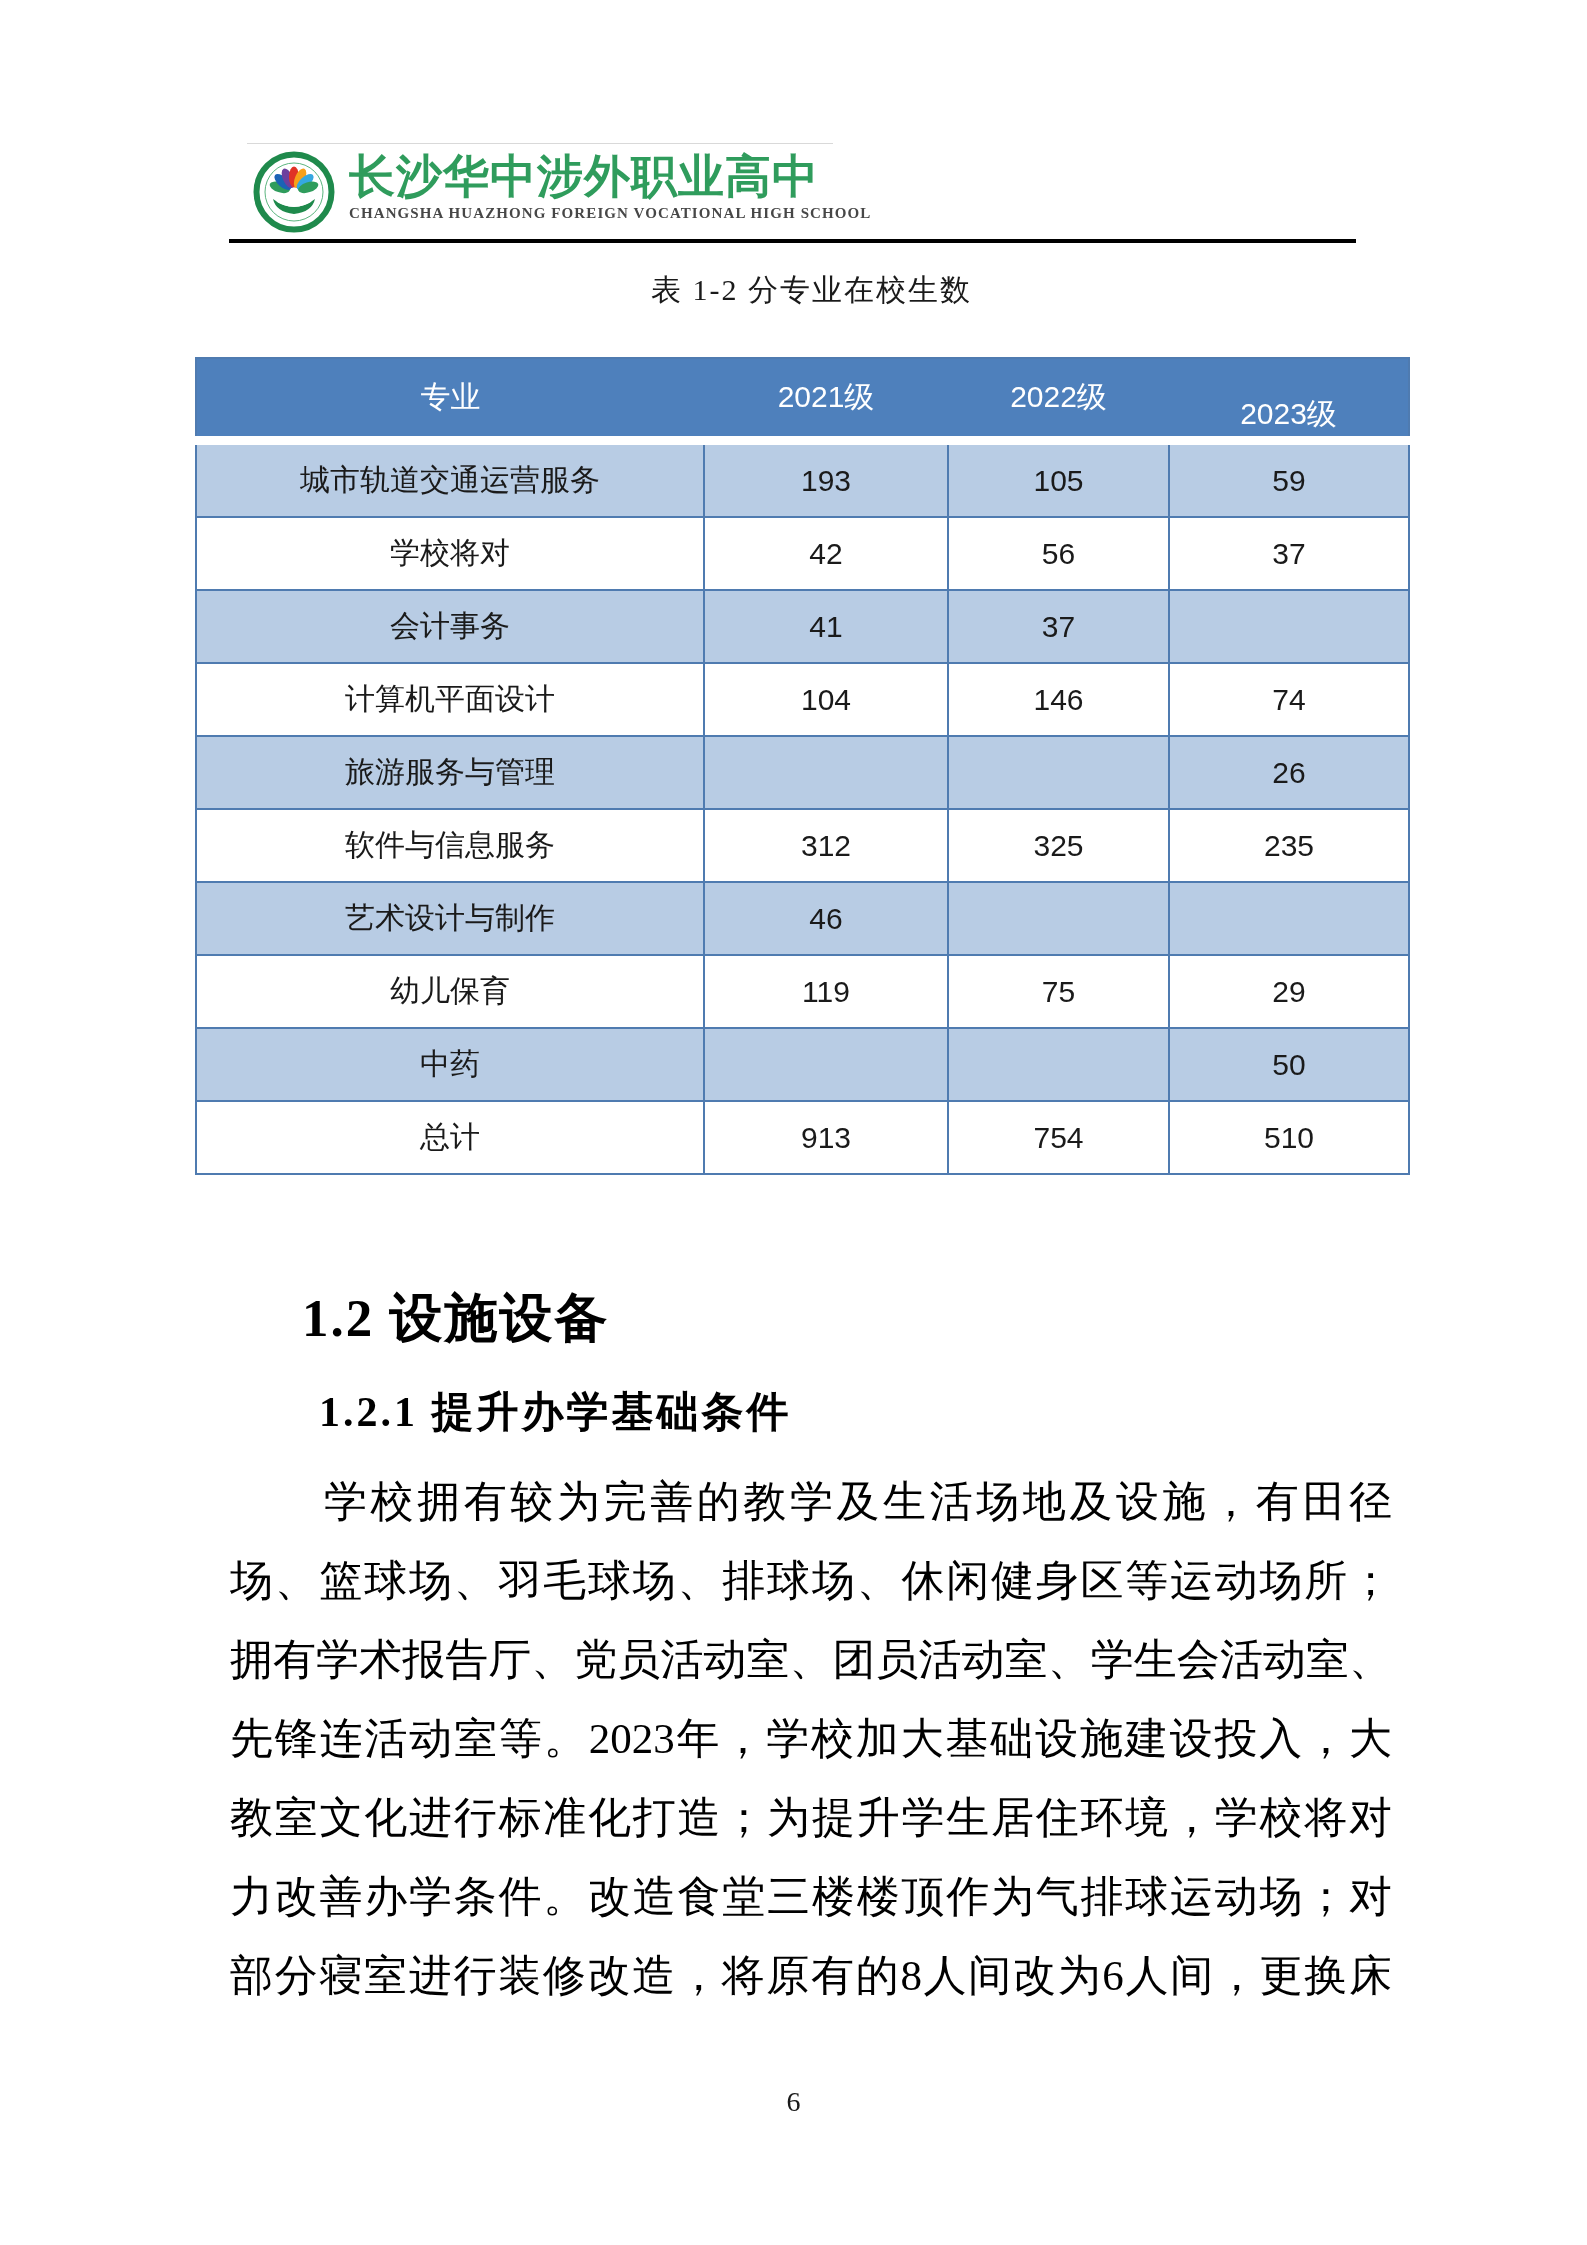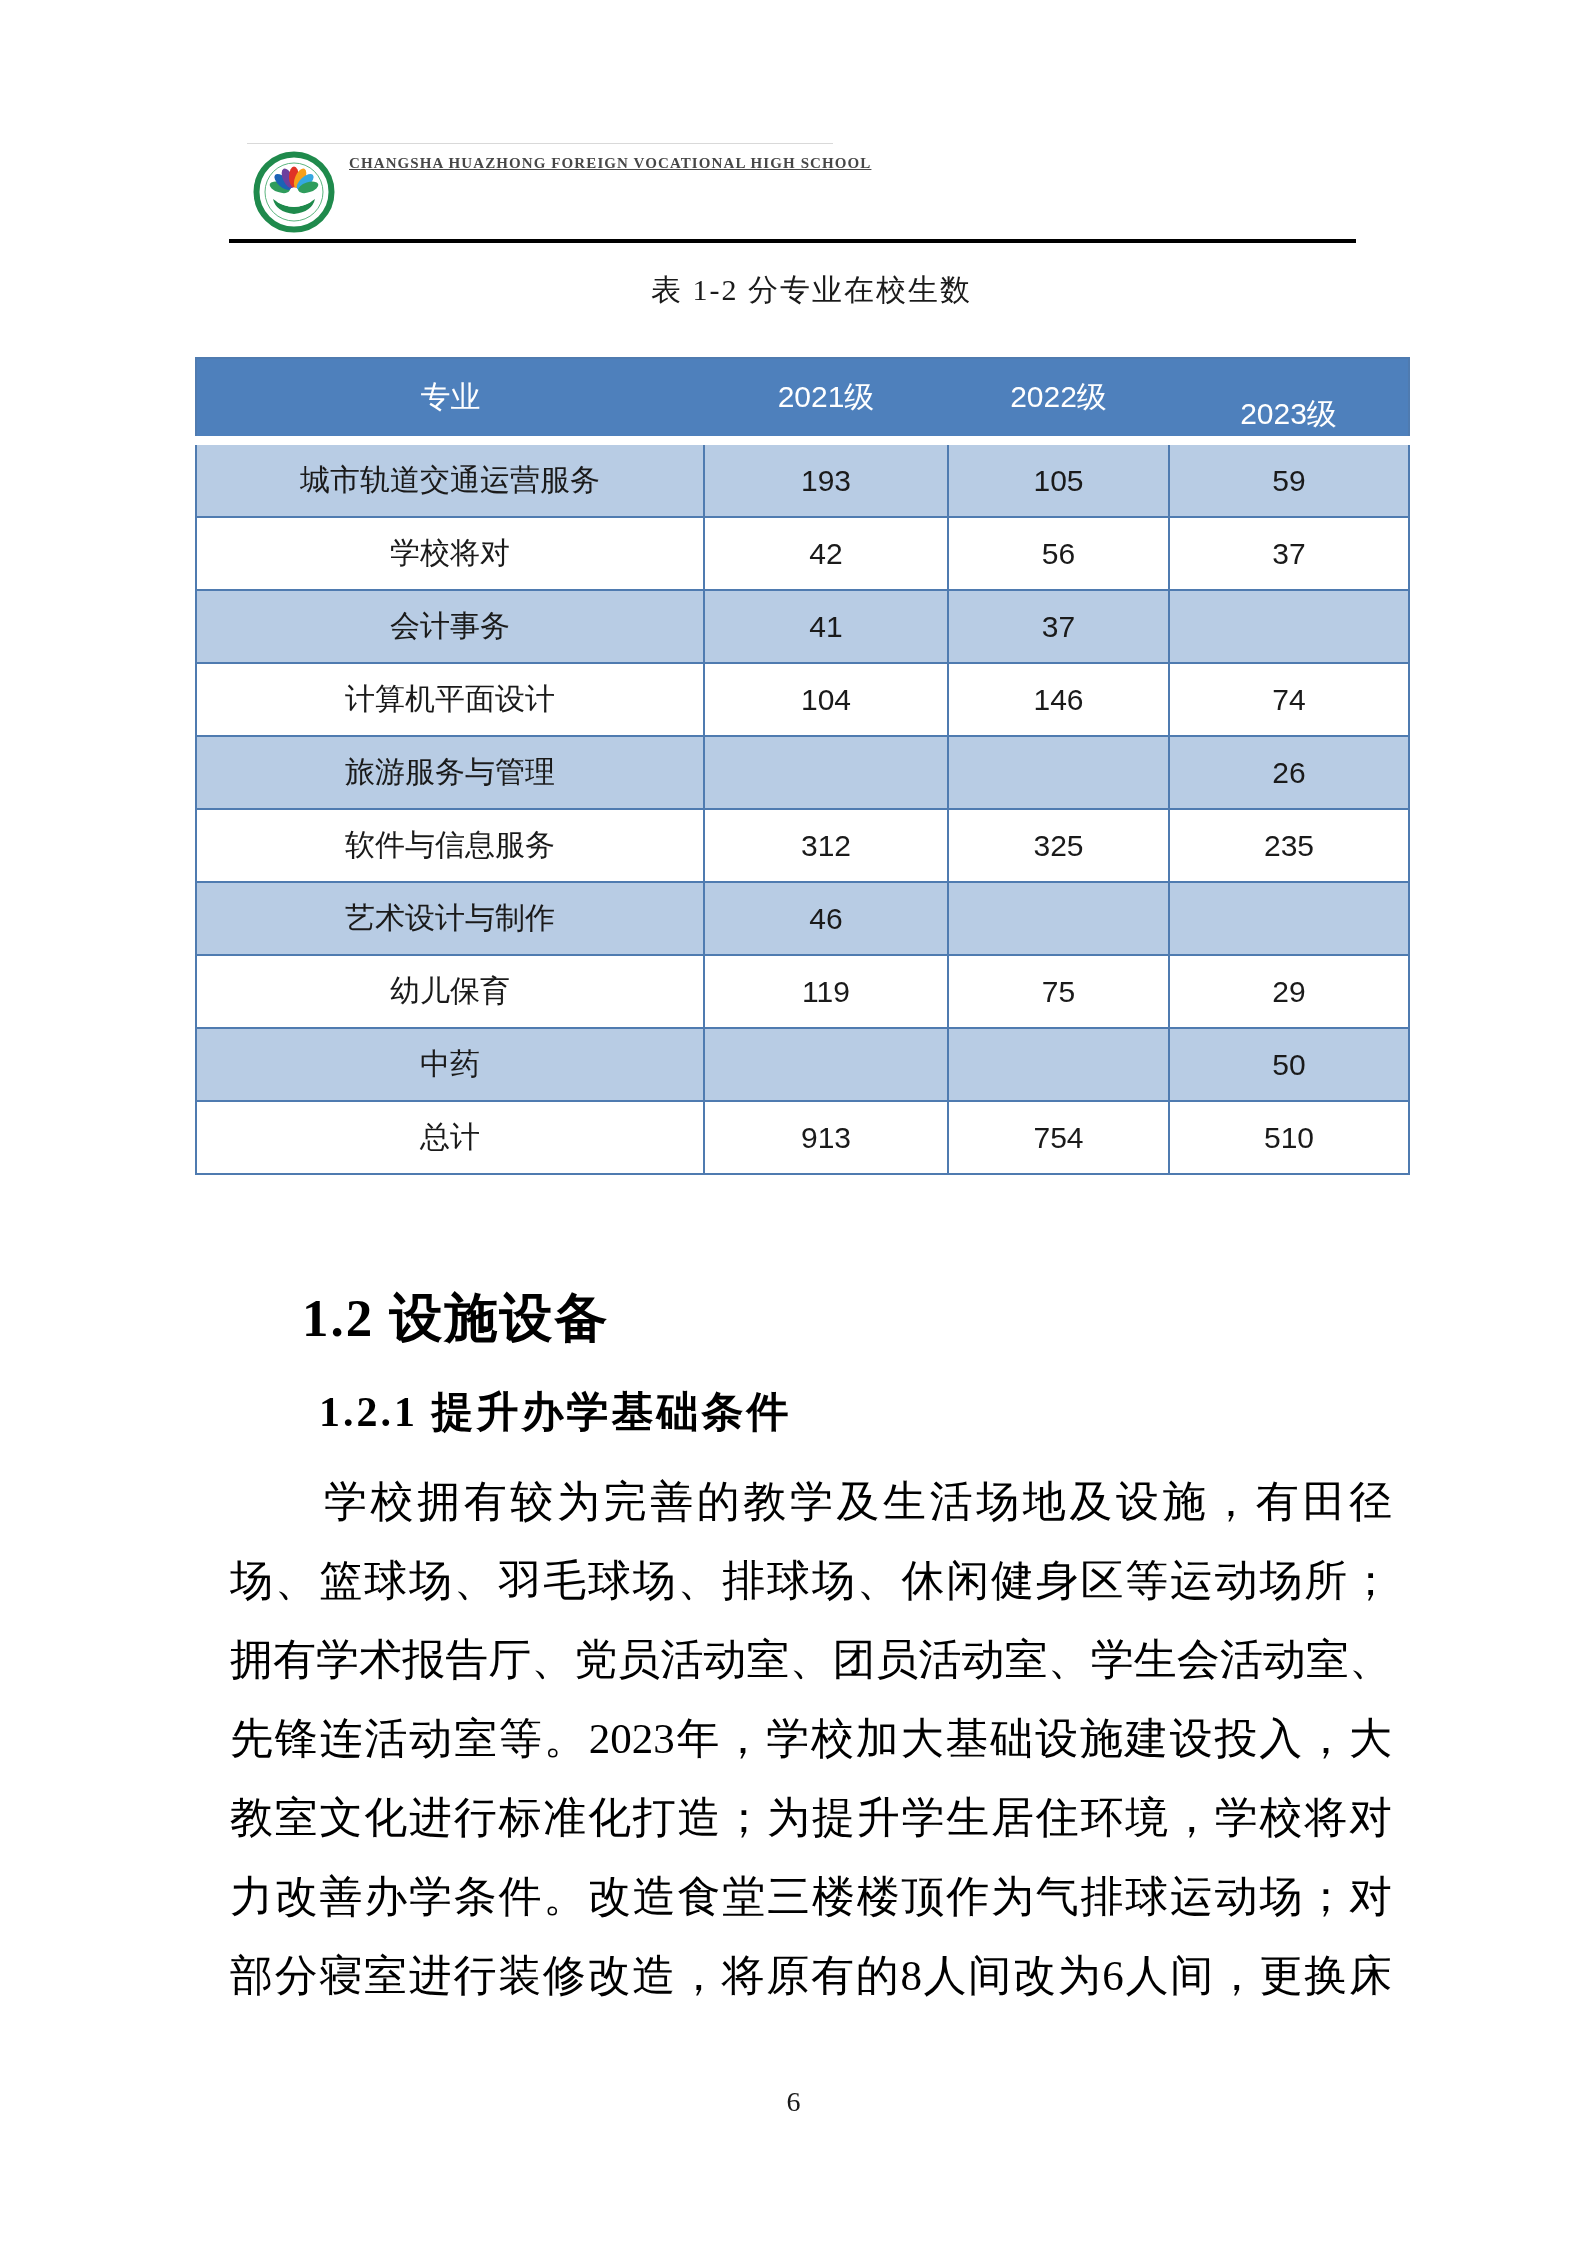--- a/index.html
+++ b/index.html
@@ -34,21 +34,20 @@
     white-space: nowrap;
   }
   .logo-en {
     margin-top: 3px;
     font-family: "Liberation Serif", "DejaVu Serif", serif;
     font-weight: 600;
     font-size: 15px;
     letter-spacing: 1.1px;
     color: #474747;
     white-space: nowrap;
-    text-decoration: underline;
   }
   .header-rule {
     position: absolute;
     left: 229px; top: 239px;
     width: 1127px; height: 4px;
     background: #000;
   }
 
   
   .table-caption {
@@ -158,20 +157,21 @@
         <ellipse cx="0" cy="-15" rx="5" ry="10.5" fill="#6d3f9e" transform="rotate(-24)"></ellipse>
         <ellipse cx="0" cy="-15" rx="5" ry="10.5" fill="#e03226" transform="rotate(0)"></ellipse>
         <ellipse cx="0" cy="-15" rx="5" ry="10.5" fill="#f6a01a" transform="rotate(24)"></ellipse>
         <ellipse cx="0" cy="-15" rx="5" ry="10.5" fill="#35a8e0" transform="rotate(48)"></ellipse>
         <ellipse cx="0" cy="-15" rx="5" ry="10.5" fill="#2f9c5c" transform="rotate(72)"></ellipse>
       </g>
       <path d="M20 48 Q41 64 62 48 Q59 61 41 63 Q23 61 20 48 Z" fill="#1f8a4c"></path>
       <path d="M24 50 Q41 60 58 50" stroke="#ffffff" stroke-width="1.5" fill="none"></path>
     </svg>
     <div class="logo-text">
+      <div class="logo-cn">长沙华中涉外职业高中</div>
       <div class="logo-en">CHANGSHA HUAZHONG FOREIGN VOCATIONAL HIGH SCHOOL</div>
     </div>
   </div>
 
   <div class="header-rule"></div>
 
   <div class="table-caption">表 1-2 分专业在校生数</div>
 
   <table class="data-table">
     <colgroup>

